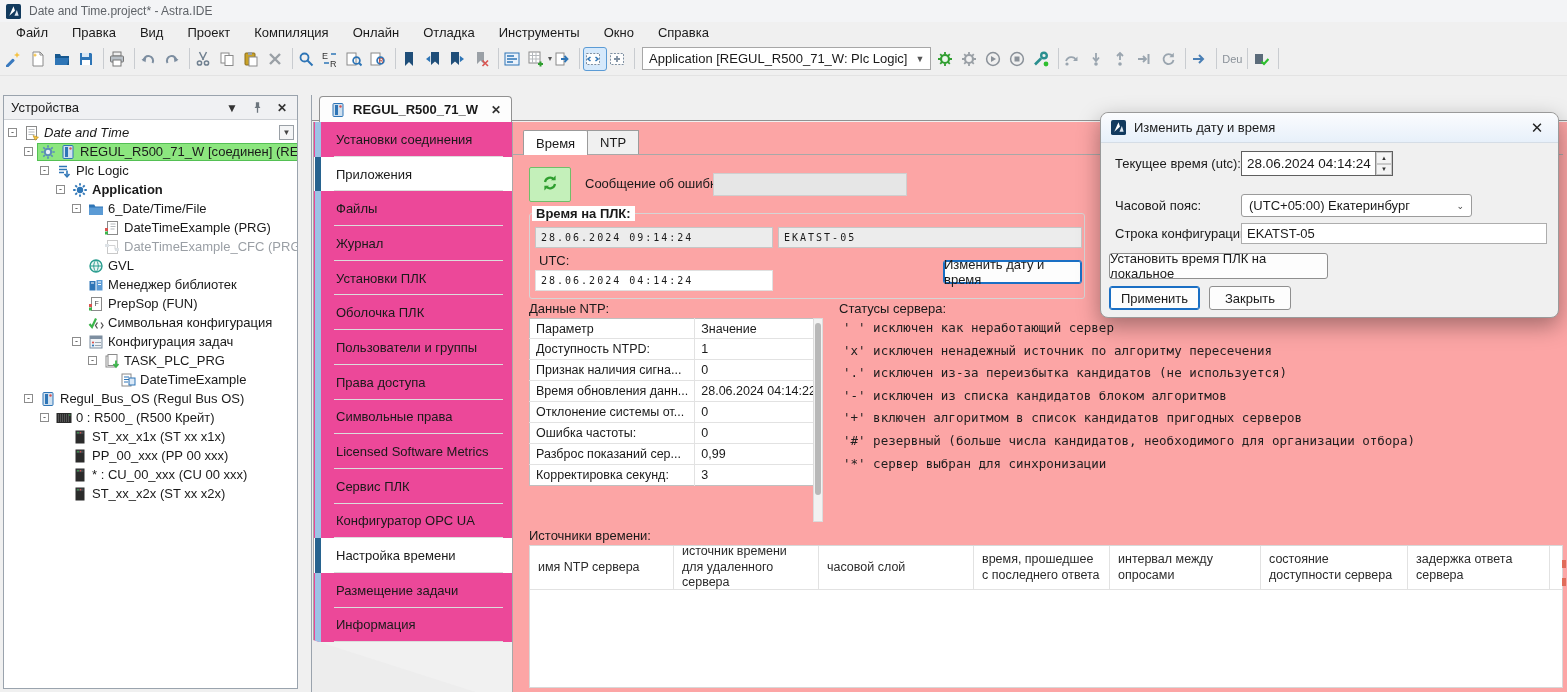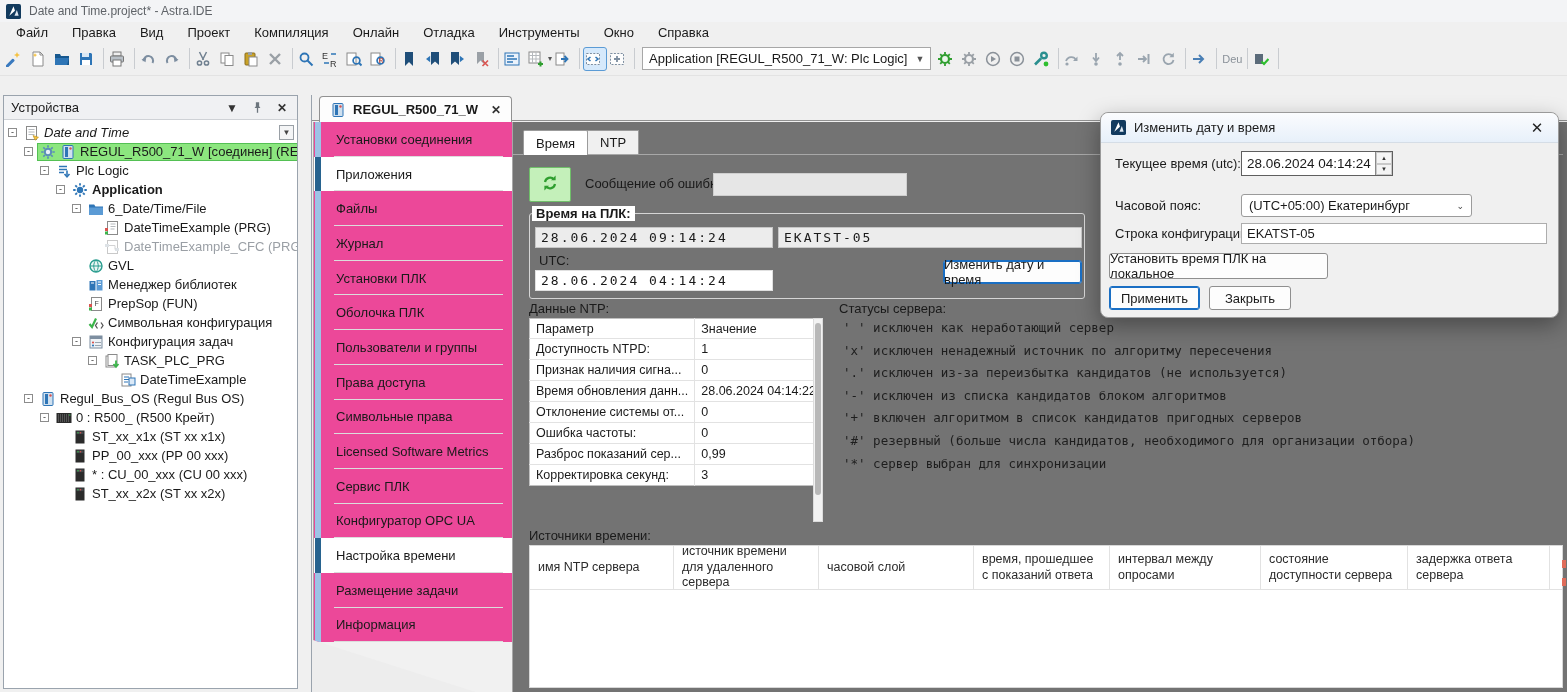--- a/index.html
+++ b/index.html
@@ -53,33 +53,33 @@
   .page{position:absolute;left:0;top:27px;right:0;bottom:0;background:#fff;}
   .catstrip{position:absolute;left:0;top:0;width:201px;height:100%;background:#ededed;}
   .cats{position:absolute;left:1px;top:0;width:200px;height:582px;background:#f1f1f1;border-left:1px solid #a8a8a8;
         border-right:1px solid #a8a8a8;clip-path:polygon(0 0,100% 0,100% 100%,0 89%);}
   .cat{position:relative;height:34.7px;display:flex;align-items:center;padding-left:22px;background:#ec4899;}
   .cat .stripe{position:absolute;left:1px;top:0;width:6px;height:100%;background:#9dc3e6;}
   .cat::after{content:"";position:absolute;left:20px;right:9px;bottom:0;height:1px;background:#dcdcdc;}
   .cat.sel{background:#fff;}
   .cat.sel .stripe{background:#27638f;}
 
-  .content{position:absolute;left:201px;top:0;right:0;bottom:0;background:#737373;}
+  .content{position:absolute;left:201px;top:0;right:0;bottom:0;background:#fca5a5;}
   .ctabs{position:absolute;left:10px;top:8px;display:flex;z-index:2;}
   .ctab{height:24px;padding:0 12px;display:flex;align-items:center;border:1px solid #9b9b9b;background:#f0f0f0;
         border-bottom:none;margin-right:-1px;}
   .ctab.active{background:#fff;height:25px;border-radius:2px 2px 0 0;position:relative;z-index:3;}
   .tabline{position:absolute;left:0;top:32px;right:4px;height:1px;background:#a8a8a8;}
 
   .refresh-btn{position:absolute;left:16px;top:45px;width:42px;height:35px;background:#c4f0ba;border:1px solid #6fbf69;
                border-radius:2px;display:flex;align-items:center;justify-content:center;}
   .refresh-btn svg{width:20px;height:20px;}
   .lbl{position:absolute;white-space:nowrap;}
   .field{position:absolute;background:#ececec;border:1px solid #c6c6c6;display:flex;align-items:center;padding:0 5px;
-         font-family:"DejaVu Sans Mono",monospace;font-size:13px;letter-spacing:2px;overflow:hidden;}
+         font-family:"DejaVu Sans Mono",monospace;font-size:10px;letter-spacing:2px;overflow:hidden;}
   .field.white{background:#fff;border-color:#e0e0e0;}
   .field.disabled{background:#e6e6e6;border-color:#cfcfcf;}
   .groupbox{position:absolute;left:16px;top:91px;width:556px;height:86px;border:1px solid #d5d5d5;border-radius:3px;}
   .legend{position:absolute;left:2px;top:-8px;background:#fff;padding:0 4px;font-weight:bold;}
   .btn{display:flex;align-items:center;justify-content:center;background:#fdfdfd;border:1px solid #8f8f8f;border-radius:3px;}
   .btn.blue{border:1px solid #1a6fc4;box-shadow:0 0 0 1px #1a6fc4 inset;}
   .ntp-table{position:absolute;left:16px;top:196px;width:284px;}
   .ntp-table table{width:100%;border:1px solid #c0c0c0;border-collapse:collapse;background:#fff;}
   .ntp-table th{font-weight:normal;text-align:left;padding:2px 6px;height:20px;font-size:12.5px;}
   .ntp-table td{border-top:1px solid #e2e2e2;padding:2px 6px;height:21px;font-size:12.5px;white-space:nowrap;overflow:hidden;}
@@ -890,21 +890,21 @@
             <div>'#' резервный (больше числа кандидатов, необходимого для организации отбора)</div>
             <div>'*' сервер выбран для синхронизации</div>
           </div>
 
         <div class="lbl" style="left:16px;top:406px;">Источники времени:</div>
         <div class="src-table">
           <div class="src-head" id="srchead">
               <div class="src-col" style="width: 144px; flex: 0 0 auto;">имя NTP сервера</div>
               <div class="src-col" style="width: 145px; flex: 0 0 auto;">источник времени для удаленного сервера</div>
               <div class="src-col" style="width: 155px; flex: 0 0 auto;">часовой слой</div>
-              <div class="src-col" style="width: 136px; flex: 0 0 auto;">время, прошедшее с показаний ответа</div>
+              <div class="src-col" style="width: 136px; flex: 0 0 auto;">время, прошедшее с последнего ответа</div>
               <div class="src-col" style="width: 151px; flex: 0 0 auto;">интервал между опросами</div>
               <div class="src-col" style="width: 147px; flex: 0 0 auto;">состояние доступности сервера</div>
               <div class="src-col" style="width: 142px; flex: 0 0 auto;">задержка ответа сервера</div>
             </div>
         </div>
       </div>
     </div>
   </div>
 
   <div class="dialog">

